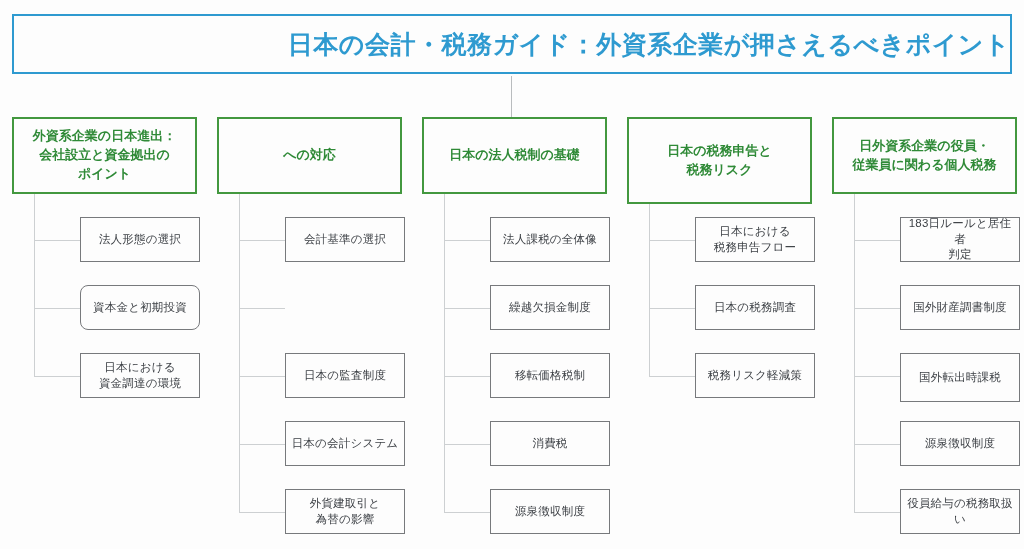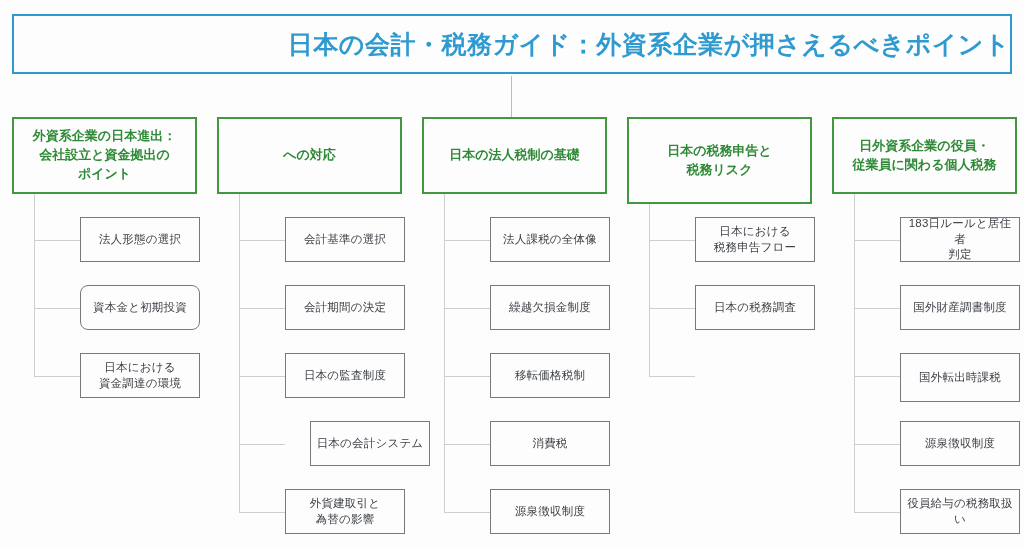--- a/index.html
+++ b/index.html
@@ -162,33 +162,28 @@
           </div>
         </div>
         <div class="spine" style="left: 22px; top: 194px; height: 317.5px;"></div>
         <div class="stub" style="left: 22px; top: 239.5px; width: 46px;"></div>
         <div class="child" style="left: 68px; top: 217px; width: 120px; height: 45px;">
           <div class="child-text">
             <div>会計基準の選択</div>
           </div>
         </div>
         <div class="stub" style="left: 22px; top: 307.5px; width: 46px;"></div>
-        <div class="child" style="left: 68px; top: 285px; width: 120px; height: 45px;">
-          <div class="child-text">
-            <div>会計期間の決定</div>
-          </div>
-        </div>
         <div class="stub" style="left: 22px; top: 375.5px; width: 46px;"></div>
         <div class="child" style="left: 68px; top: 353px; width: 120px; height: 45px;">
           <div class="child-text">
             <div>日本の監査制度</div>
           </div>
         </div>
         <div class="stub" style="left: 22px; top: 443.5px; width: 46px;"></div>
-        <div class="child" style="left: 68px; top: 421px; width: 120px; height: 45px; margin-left: 25px;">
+        <div class="child" style="left: 68px; top: 421px; width: 120px; height: 45px;">
           <div class="child-text">
             <div>日本の会計システム</div>
           </div>
         </div>
         <div class="stub" style="left: 22px; top: 511.5px; width: 46px;"></div>
         <div class="child" style="left: 68px; top: 489px; width: 120px; height: 45px;">
           <div class="child-text">
             <div>外貨建取引と</div>
             <div>為替の影響</div>
           </div>
@@ -247,20 +242,25 @@
             <div>税務申告フロー</div>
           </div>
         </div>
         <div class="stub" style="left: 22px; top: 307.5px; width: 46px;"></div>
         <div class="child" style="left: 68px; top: 285px; width: 120px; height: 45px;">
           <div class="child-text">
             <div>日本の税務調査</div>
           </div>
         </div>
         <div class="stub" style="left: 22px; top: 375.5px; width: 46px;"></div>
+        <div class="child" style="left: 68px; top: 353px; width: 120px; height: 45px;">
+          <div class="child-text">
+            <div>税務リスク軽減策</div>
+          </div>
+        </div>
       </div>
       <div class="column" style="left: 832px; width: 185px; top: 0px; height: 549px;">
         <div class="cat-box" style="position: absolute; left: 0px; top: 117px; width: 185px; height: 77px;">
           <div class="cat-text">
             <div>日外資系企業の役員・</div>
             <div>従業員に関わる個人税務</div>
           </div>
         </div>
         <div class="spine" style="left: 22px; top: 194px; height: 317.5px;"></div>
         <div class="stub" style="left: 22px; top: 239.5px; width: 46px;"></div>

